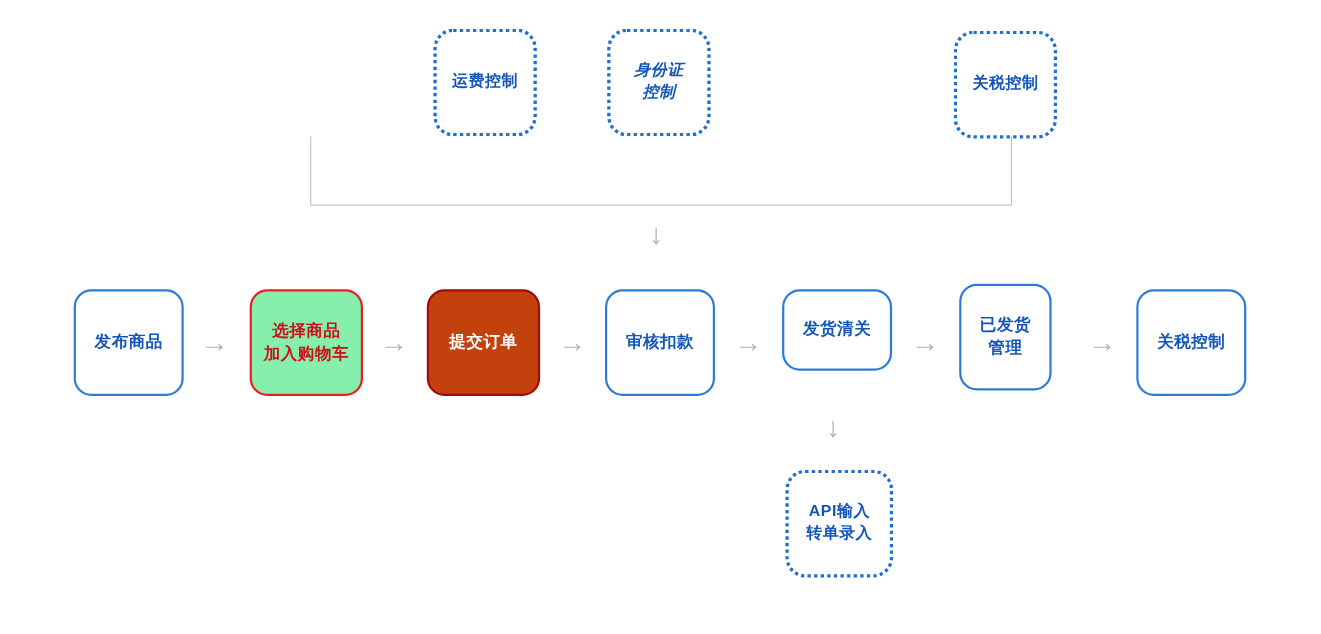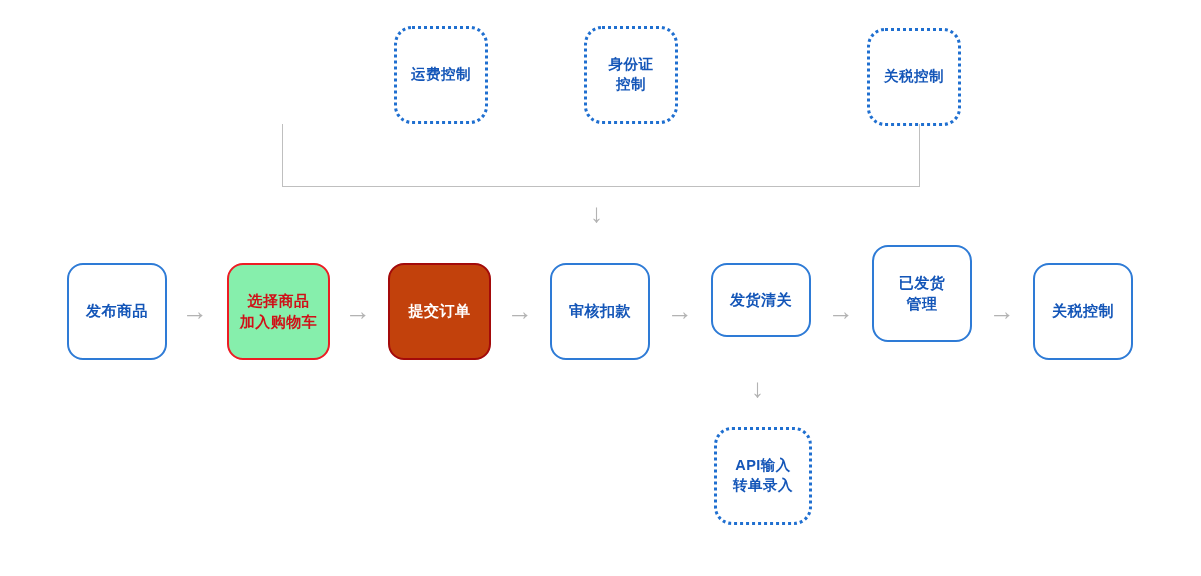--- a/index.html
+++ b/index.html
@@ -88,21 +88,21 @@
   .bus-v { width: 1px; }
 </style>
 </head>
 <body>
 
 <div id="canvas">
 
 
   <div class="node dotted" style="left:394px; top:26px; width:94px; height:98px;">运费控制</div>
 
-  <div class="node dotted" style="left:584px; top:26px; width:94px; height:98px;">身份证
+  <div class="node dotted" style="left:552px; top:26px; width:94px; height:98px;font-style:italic;">身份证
 控制</div>
 
 
   <div class="node dotted" style="left:867px; top:28px; width:94px; height:98px;">关税控制</div>
 
   <div class="bus-line bus-v" style="left:282px; top:124px; height:62px;"></div>
   <div class="bus-line bus-v" style="left:919px; top:124px; height:62px;"></div>
   <div class="bus-line bus-h" style="left:282px; top:186px; width:638px;"></div>
 
   <div class="v-arrow" style="left:590px; top:200px;">↓</div>
@@ -121,21 +121,21 @@
   <div class="h-arrow" style="left:507px; top:298px;">→</div>
 
   <div class="node blue" style="left:550px; top:263px; width:100px; height:97px;">审核扣款</div>
 
   <div class="h-arrow" style="left:667px; top:298px;">→</div>
 
   <div class="node blue" style="left:711px; top:263px; width:100px; height:74px;">发货清关</div>
 
   <div class="h-arrow" style="left:828px; top:298px;">→</div>
 
-  <div class="node blue" style="left:872px; top:245px; width:100px; height:97px;">已发货
+  <div class="node blue" style="left:872px; top:258px; width:84px; height:97px;">已发货
 管理</div>
 
   <div class="h-arrow" style="left:989px; top:298px;">→</div>
 
   <div class="node blue" style="left:1033px; top:263px; width:100px; height:97px;">关税控制</div>
 
   <div class="v-arrow" style="left:751px; top:375px;">↓</div>
 
   <div class="node dotted" style="left:714px; top:427px; width:98px; height:98px;">API输入
 转单录入</div>

